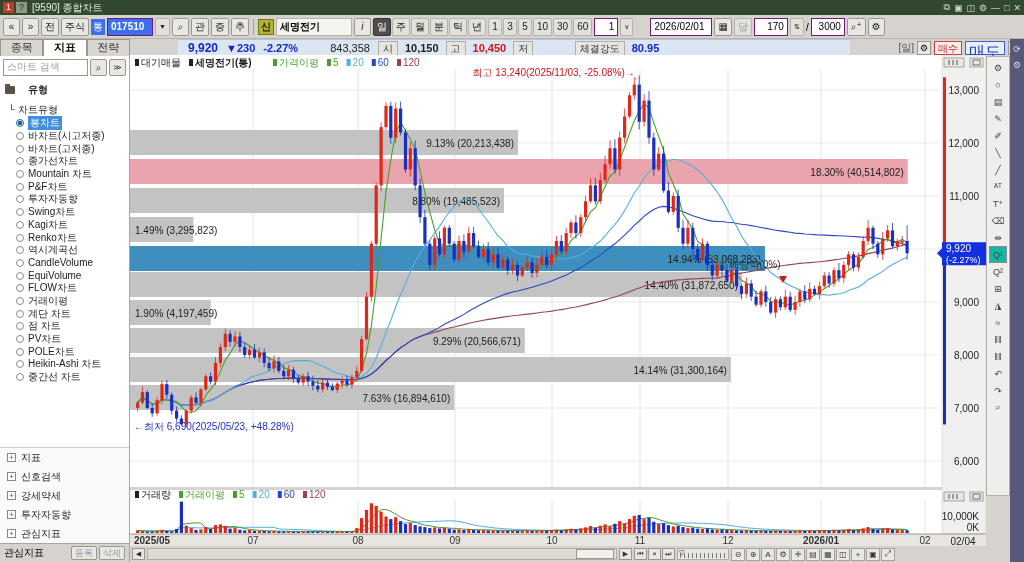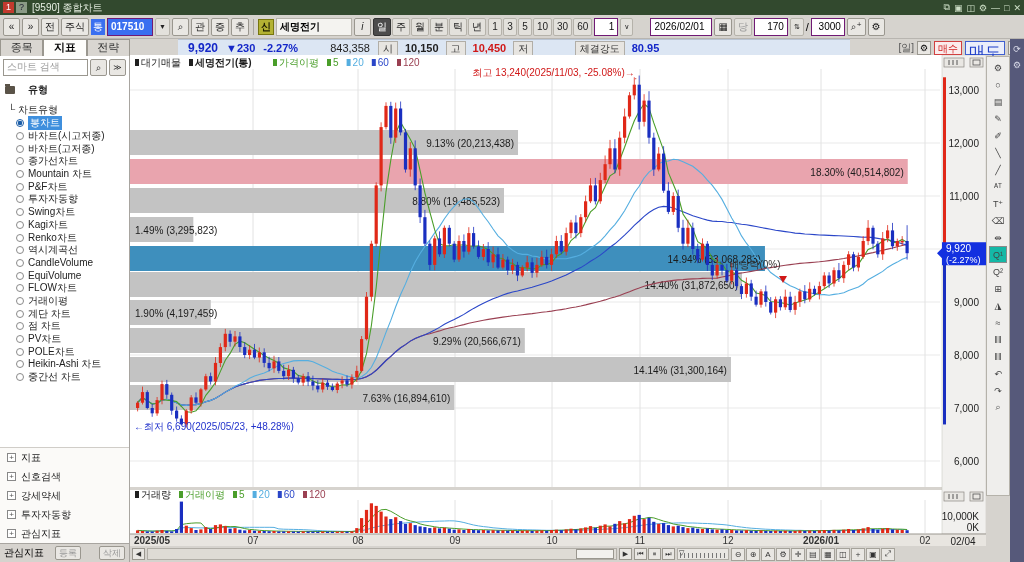--- a/index.html
+++ b/index.html
@@ -294,21 +294,21 @@
         <span>투자자동향</span>
       </div>
       <div class="side-sec">
         <span class="plusbox">+</span>
         <span>관심지표</span>
       </div>
     </div>
 </div>
 <div id="sidebar-footer">
   <span>관심지표</span>
-  <span style="margin-left:auto;display:flex;gap:18px;" id="footer-btns">
+  <span style="margin-left:auto;display:flex;gap:2px;" id="footer-btns">
       <span class="btn">등록</span>
       <span class="btn">삭제</span>
     </span>
 </div>
 
 <svg id="chart-svg" width="856" height="492">
     <defs>
       <clipPath id="clipP">
         <rect x="0" y="14" width="810" height="418"></rect>
       </clipPath>

